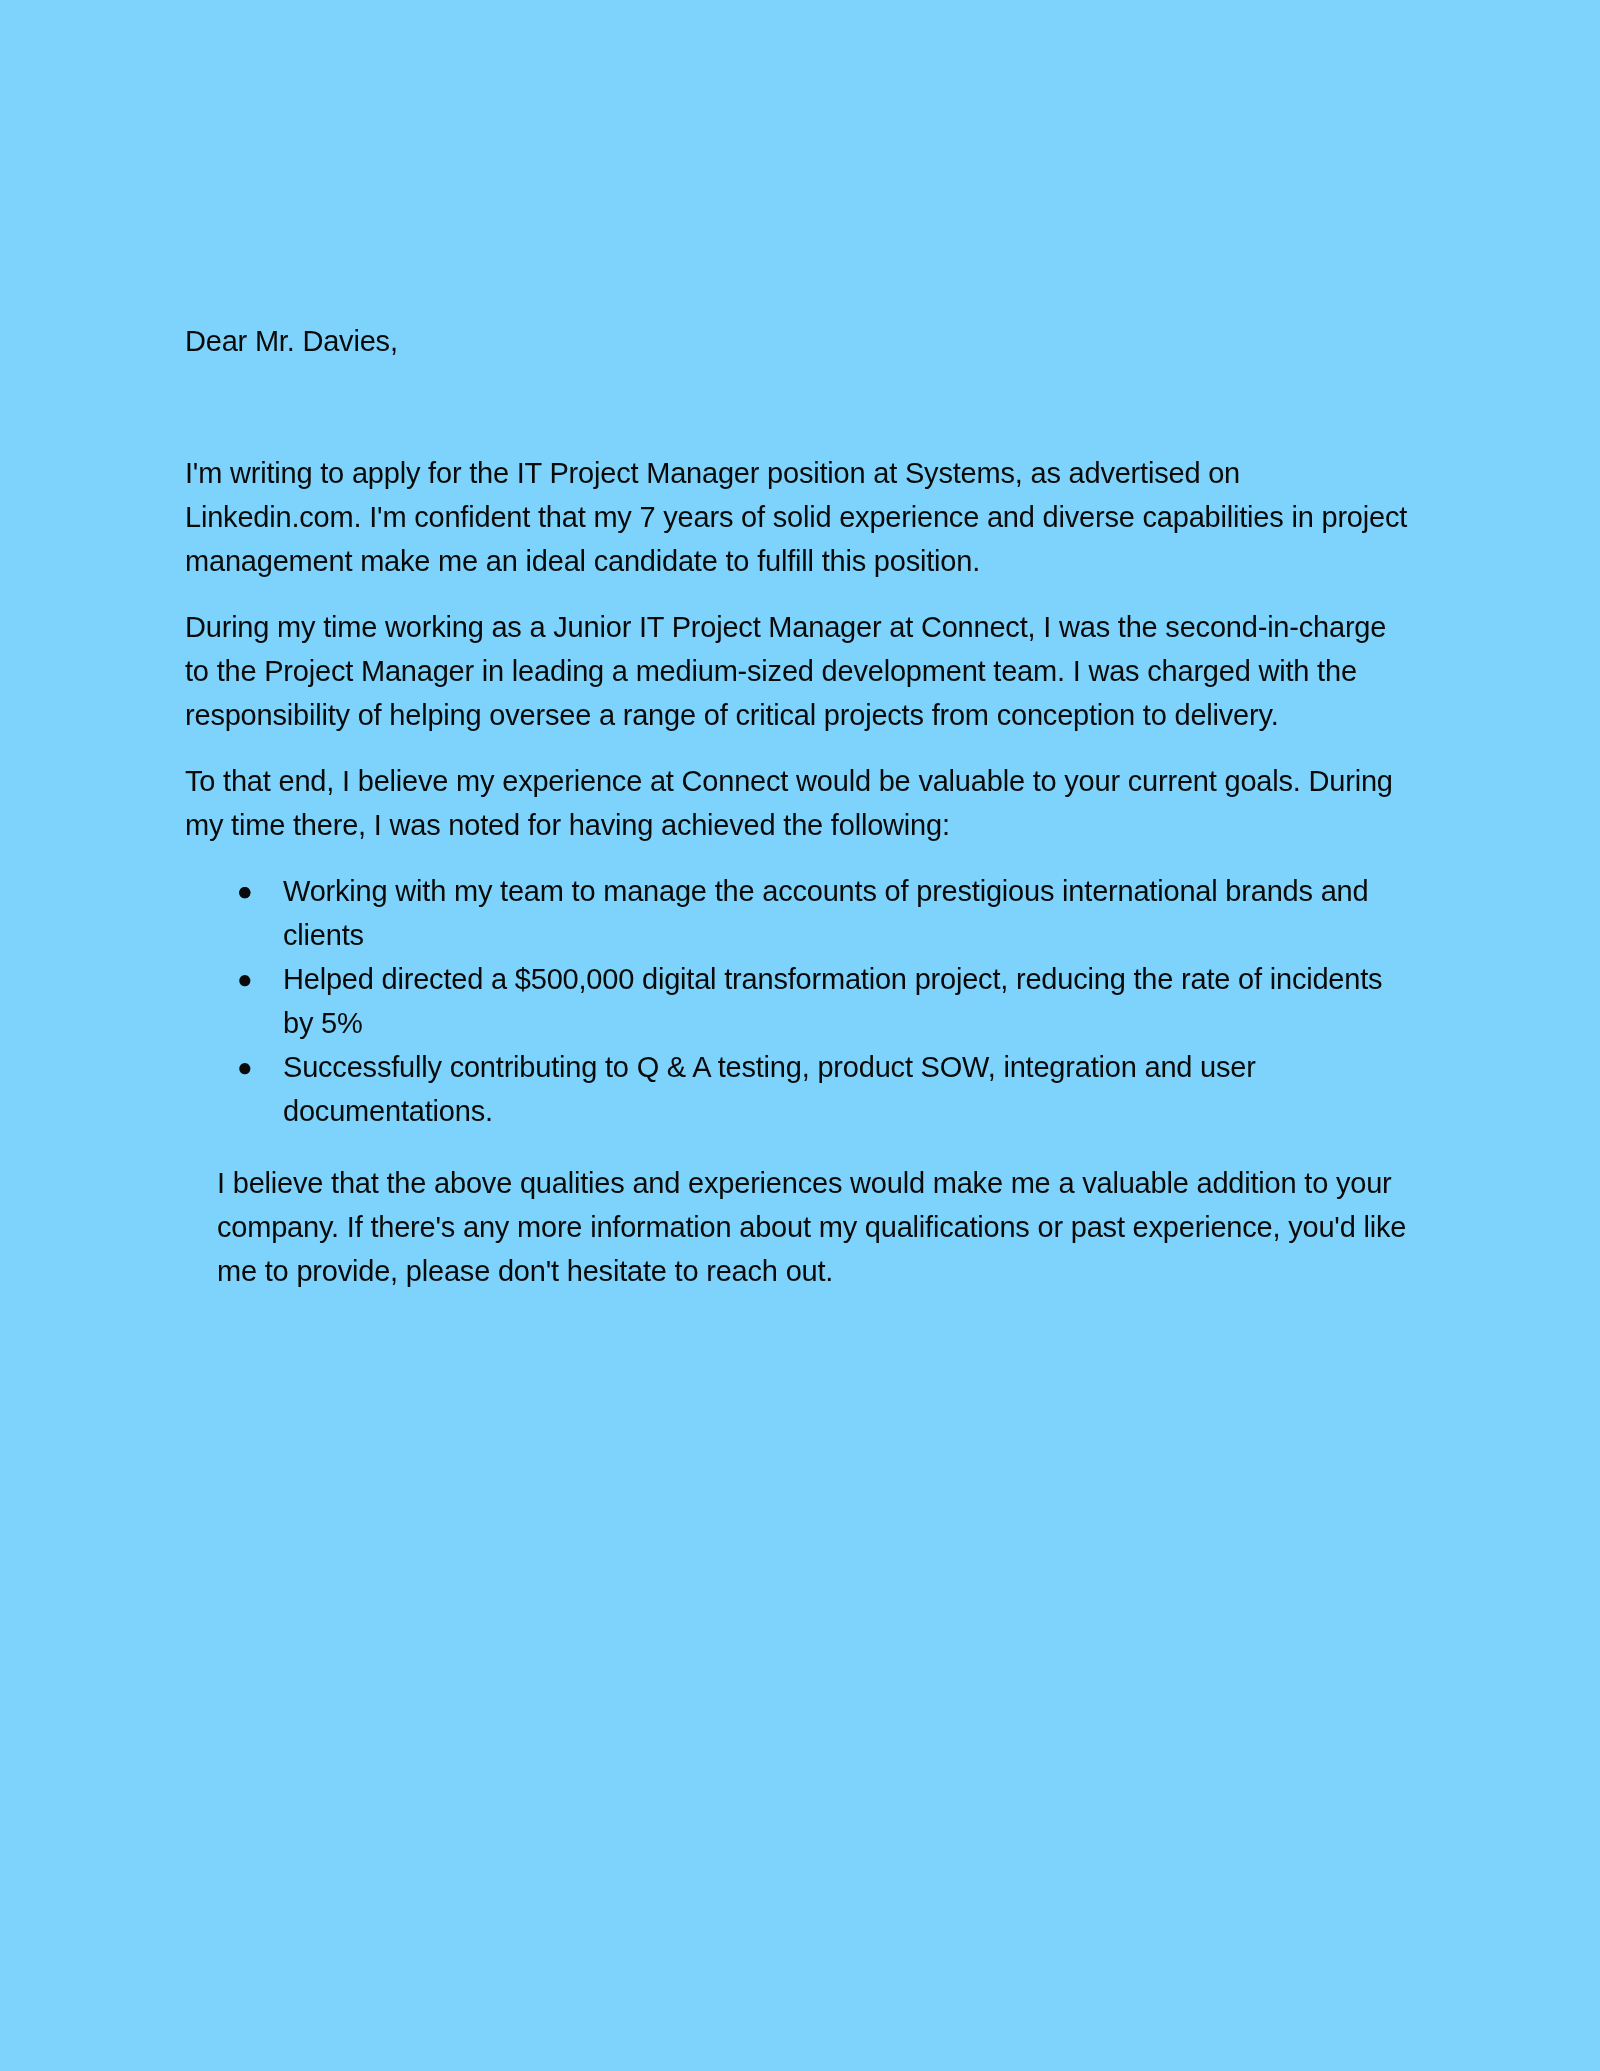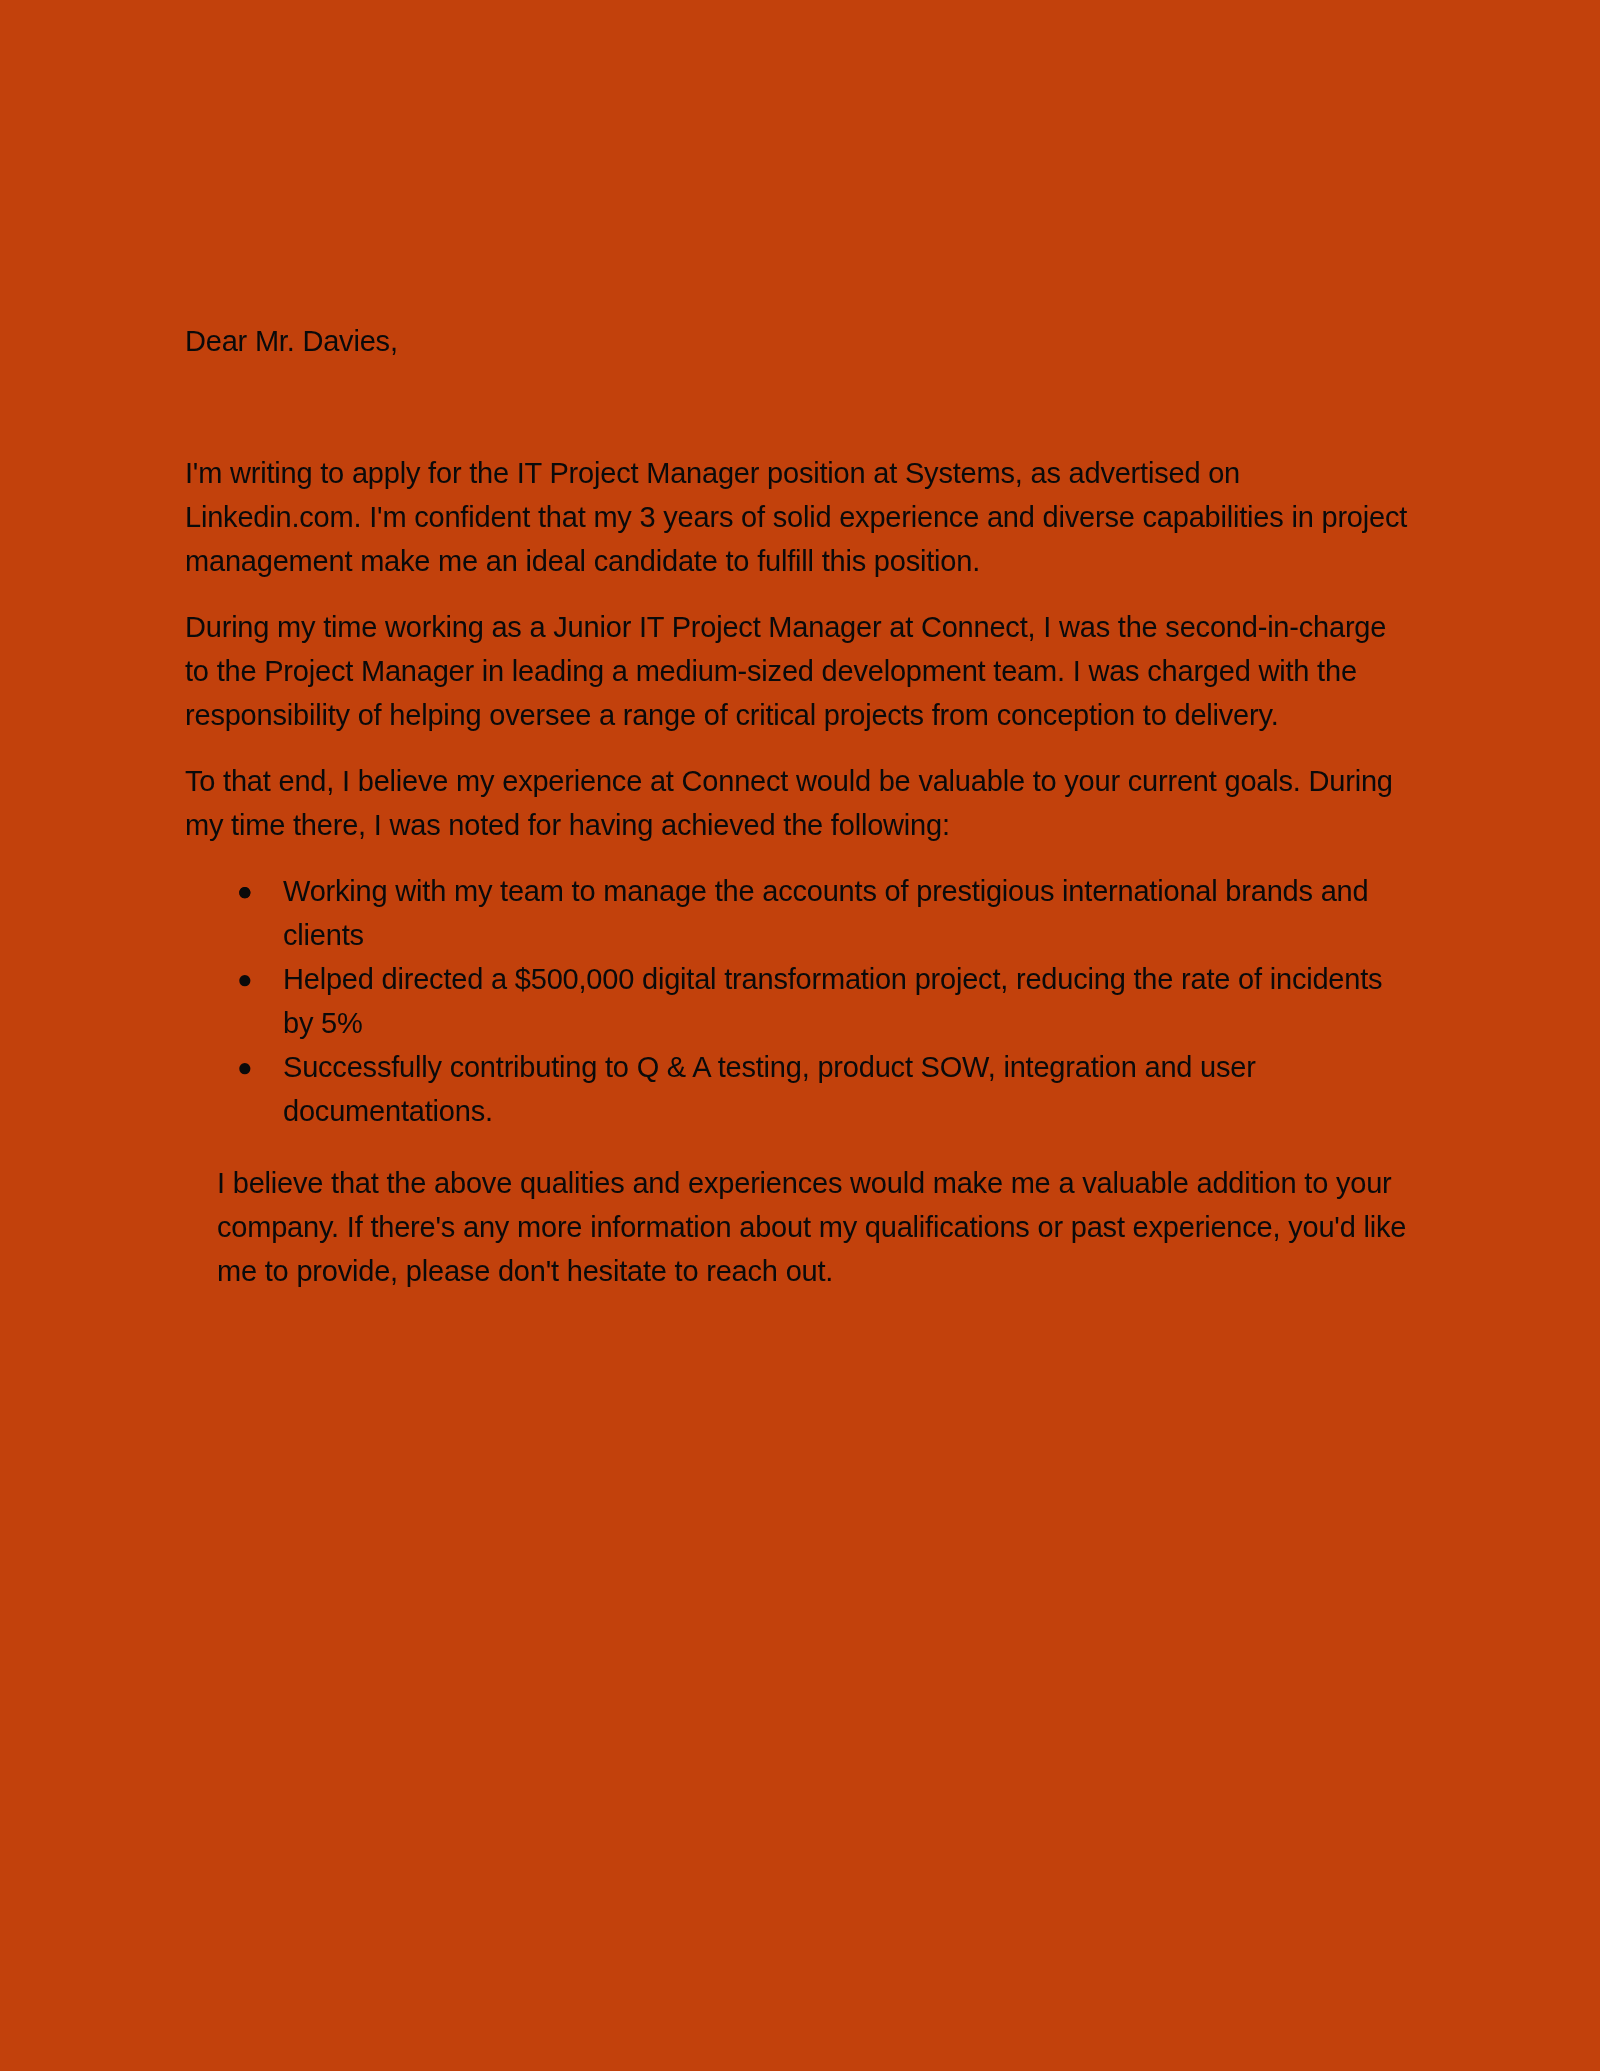--- a/index.html
+++ b/index.html
@@ -6,21 +6,21 @@
   html, body { background: #ffffff; }
   body {
     width: 1600px;
     height: 2071px;
     font-family: "Liberation Sans", "DejaVu Sans", sans-serif;
     overflow: hidden;
   }
   .page {
     width: 1600px;
     height: 2071px;
-    background: #c2410c;
+    background: #7dd3fc;
     padding: 319px 185px 0 185px;
     color: #0a0a0a;
   }
   .para {
     font-size: 29px;
     line-height: 44px;
     letter-spacing: -0.2px;
     margin-bottom: 22px;
     color: #0a0a0a;
   }
@@ -52,21 +52,21 @@
     line-height: 44px;
   }
 </style>
 </head>
 <body>
 
 <div class="page">
 
   <p class="para greeting">Dear Mr. Davies,</p>
 
-  <p class="para">I'm writing to apply for the IT Project Manager position at Systems, as advertised on Linkedin.com. I'm confident that my 3 years of solid experience and diverse capabilities in project management make me an ideal candidate to fulfill this position.</p>
+  <p class="para">I'm writing to apply for the IT Project Manager position at Systems, as advertised on Linkedin.com. I'm confident that my 7 years of solid experience and diverse capabilities in project management make me an ideal candidate to fulfill this position.</p>
 
   <p class="para">During my time working as a Junior IT Project Manager at Connect, I was the second-in-charge to the Project Manager in leading a medium-sized development team. I was charged with the responsibility of helping oversee a range of critical projects from conception to delivery.</p>
 
 
   <p class="para">To that end, I believe my experience at Connect would be valuable to your current goals. During my time there, I was noted for having achieved the following:</p>
 
   <ul class="achievements">
     <li>
       <span class="bullet">●</span>
     </li>

